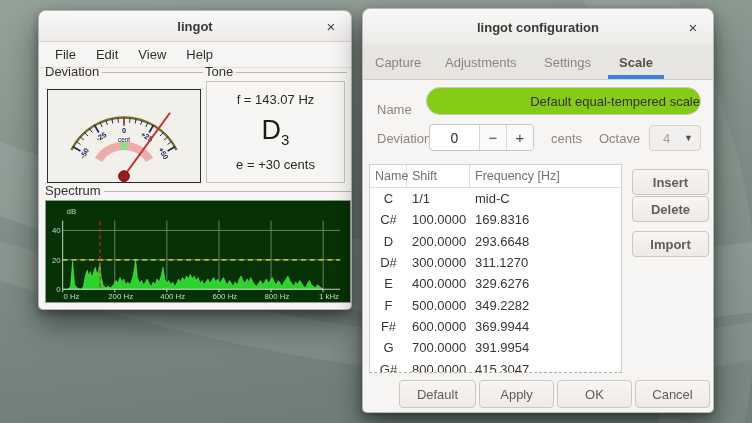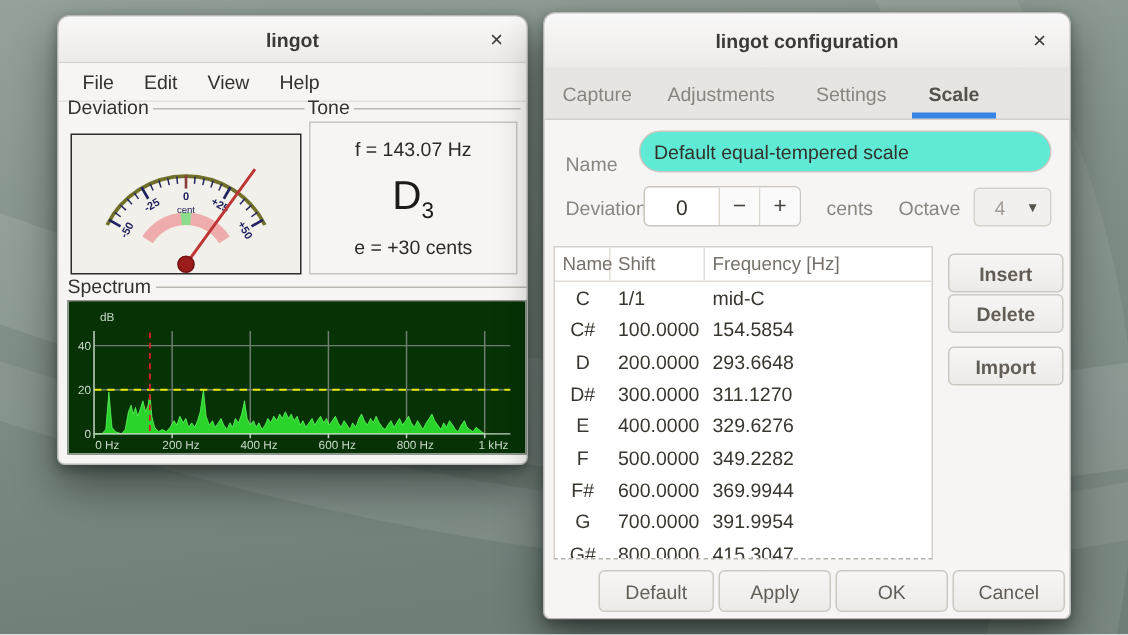--- a/index.html
+++ b/index.html
@@ -57,23 +57,23 @@
   #tabbar{position:absolute;left:0;right:0;top:36px;height:34px;
           background:#e7e5e2;border-bottom:1px solid #d2cec9;}
   .tab{position:absolute;top:0;height:34px;display:flex;align-items:center;
        font-size:13px;color:#8a857f;padding:0 2px;}
   .tab.active{color:#55514b;font-weight:bold;}
   .tab.active::after{content:"";position:absolute;left:-9px;right:-9px;bottom:0;
                      height:4px;background:#3584e4;}
 
   .cfg-label{position:absolute;font-size:13px;color:#8a857f;}
   #name-input{position:absolute;left:63px;top:78px;width:275px;height:28px;
-              background:#5eead4;border:1px solid #ccc6c0;border-radius:14px;
+              background:#84cc16;border:1px solid #ccc6c0;border-radius:14px;
               box-sizing:border-box;display:flex;align-items:center;padding-left:9px;
-              font-size:13px;color:#34312c;}
+              font-size:13px;color:#34312c;justify-content:flex-end;}
   #spinbox{position:absolute;left:66px;top:115px;width:105px;height:27px;
            background:#fff;border:1px solid #ccc6c0;border-radius:4px;
            box-sizing:border-box;display:flex;font-size:14px;color:#34312c;}
   #spin-value{flex:0 0 49px;display:flex;align-items:center;justify-content:center;}
   #spin-minus,#spin-plus{flex:1;display:flex;align-items:center;justify-content:center;
            border-left:1px solid #ddd8d2;color:#474440;background:#fbfafa;font-size:15px;}
   #spin-plus{border-radius:0 3px 3px 0;}
   #octave-select{position:absolute;left:286px;top:116px;width:52px;height:26px;
            background:#f1f0ee;border:1px solid #d6d1cb;border-radius:4px;
            box-sizing:border-box;display:flex;align-items:center;
@@ -263,21 +263,21 @@
           <div class="hcell">Frequency [Hz]</div>
         </div>
         <div class="tbl-row">
           <div class="c0">C</div>
           <div class="c1">1/1</div>
           <div class="c2">mid-C</div>
         </div>
         <div class="tbl-row">
           <div class="c0">C#</div>
           <div class="c1">100.0000</div>
-          <div class="c2">154.5854</div>
+          <div class="c2">169.8316</div>
         </div>
         <div class="tbl-row">
           <div class="c0">D</div>
           <div class="c1">200.0000</div>
           <div class="c2">293.6648</div>
         </div>
         <div class="tbl-row">
           <div class="c0">D#</div>
           <div class="c1">300.0000</div>
           <div class="c2">311.1270</div>

